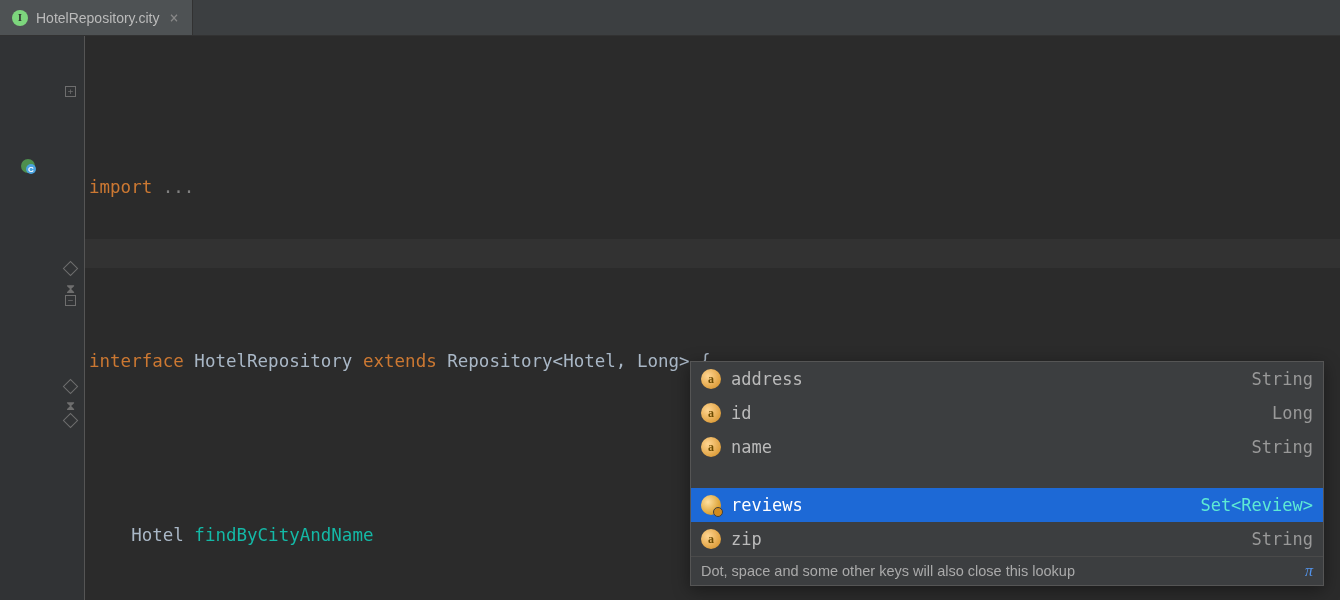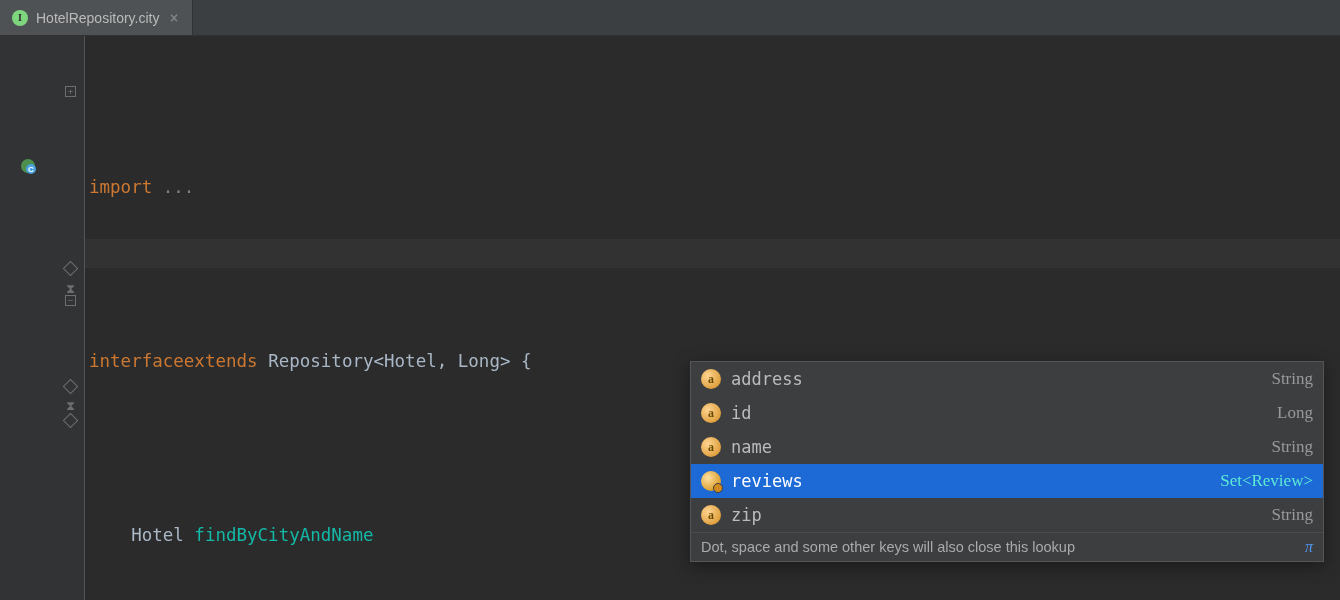--- a/index.html
+++ b/index.html
@@ -154,20 +154,21 @@
     align-items: center;
     height: 34px;
     padding: 0 10px;
     gap: 10px;
     color: #bbbbbb;
     font-family: 'Menlo','Consolas',monospace;
   }
   .completion-row.selected {
     background: #1d69d6;
     color: #ffffff;
+    margin-top: 24px;
   }
   .comp-icon {
     width: 20px;
     height: 20px;
     border-radius: 50%;
     display: flex;
     align-items: center;
     justify-content: center;
     font-size: 12px;
     font-weight: bold;
@@ -185,21 +186,21 @@
   .comp-icon.prop::after{
     content:'';
     position:absolute;
     width:8px;height:8px;border-radius:50%;
     background:#d28b1e;
     right:-2px;bottom:-2px;
     border:1px solid #3c3e40;
   }
   .comp-name { flex: 0 0 auto; }
   .comp-spacer { flex: 1; }
-  .comp-type { flex: 0 0 auto; color:#999;font-family:Liberation Serif, serif; }
+  .comp-type { flex: 0 0 auto; color:#999; }
   .completion-row.selected .comp-type { color:#5eead4; }
   .completion-footer {
     font-family: -apple-system, 'Segoe UI', sans-serif;
     font-size: 14.5px;
     background: #3c3e40;
     color: #aaa;
     padding: 5px 10px;
     display:flex;
     align-items:center;
     gap:16px;
@@ -239,21 +240,21 @@
     <div class="fold-diamond" style="top:344px"></div>
     <div class="hourglass" style="top:363px">⧗</div>
     <div class="fold-diamond" style="top:378px"></div>
   </div>
 
   <div class="code">
     <div class="current-line-bg" style="top:203px"></div>
 
     <div class="code-line"><span class="kw">import</span><span class="grey"> ...</span></div>
     <div class="code-line"></div>
-    <div class="code-line"><span class="kw">interface</span><span class="kw">extends</span><span> Repository&lt;Hotel, Long&gt; {</span></div>
+    <div class="code-line"><span class="kw">interface</span><span> HotelRepository </span><span class="kw">extends</span><span> Repository&lt;Hotel, Long&gt; {</span></div>
     <div class="code-line"></div>
     <div class="code-line"><span>    Hotel </span><span class="method-decl">findByCityAndName</span></div>
     
     
     
     
     
     
     
     

